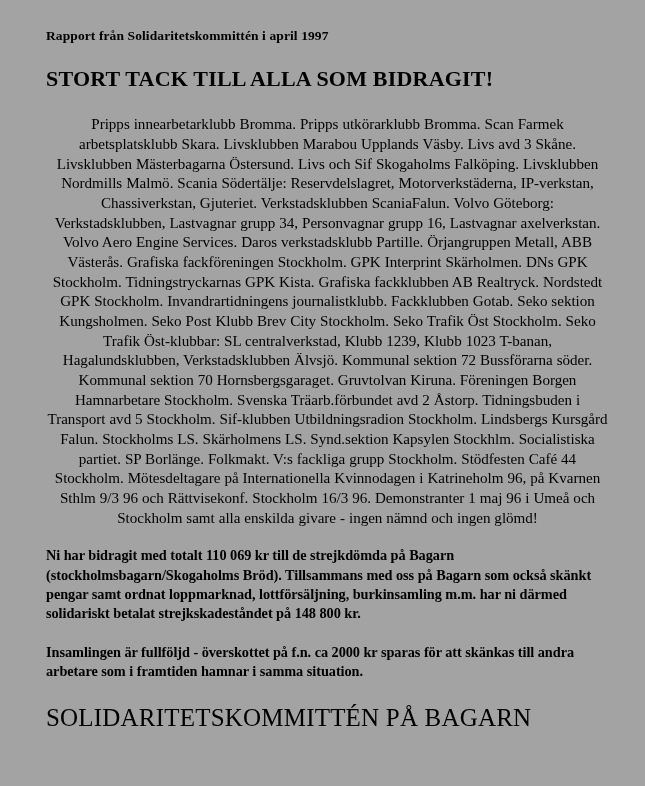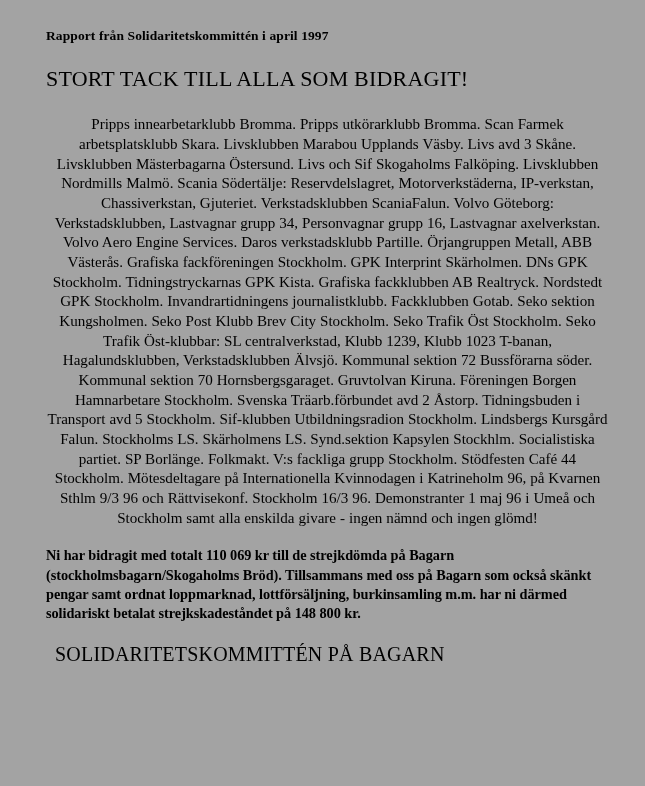--- a/index.html
+++ b/index.html
@@ -26,21 +26,21 @@
   }
   .report-header {
     font-size: 13.5px;
     font-weight: bold;
     letter-spacing: 0.1px;
     line-height: 1.2;
     margin: 0 0 22px 0;
   }
   .main-heading {
     font-size: 22px;
-    font-weight: normal;
+    font-weight: bold;
     letter-spacing: 0.2px;
     line-height: 1.15;
     margin: 0 0 24px 0;
     white-space: nowrap;
   }
   .body-paragraph {
     font-size: 15.1px;
     line-height: 19.65px;
     text-align: center;
     margin: 0 0 18px 0;
@@ -53,37 +53,38 @@
     line-height: 19.4px;
     text-align: left;
     margin: 0 0 19px 0;
     letter-spacing: -0.05px;
     font-family: Liberation Serif, serif;
   }
   .bold-paragraph.second {
     margin-bottom: 22px;
   }
   .signature {
-    font-size: 20px;
+    font-size: 25px;
     font-weight: normal;
     line-height: 1.15;
     letter-spacing: 0.2px;
-    margin: 9px;
+    margin: 0;
     white-space: nowrap;
   }
 </style>
 </head>
 <body>
 
 <div class="page">
 
   <p class="report-header">Rapport från Solidaritetskommittén i april 1997</p>
 
   <h1 class="main-heading">STORT TACK TILL ALLA SOM BIDRAGIT!</h1>
 
   <p class="body-paragraph">Pripps innearbetarklubb Bromma. Pripps utkörarklubb Bromma. Scan Farmek arbetsplatsklubb Skara. Livsklubben Marabou Upplands Väsby. Livs avd 3 Skåne. Livsklubben Mästerbagarna Östersund. Livs och Sif Skogaholms Falköping. Livsklubben Nordmills Malmö. Scania Södertälje: Reservdelslagret, Motorverkstäderna, IP-verkstan, Chassiverkstan, Gjuteriet. Verkstadsklubben ScaniaFalun. Volvo Göteborg: Verkstadsklubben, Lastvagnar grupp 34, Personvagnar grupp 16, Lastvagnar axelverkstan. Volvo Aero Engine Services. Daros verkstadsklubb Partille. Örjangruppen Metall, ABB Västerås. Grafiska fackföreningen Stockholm. GPK Interprint Skärholmen. DNs GPK Stockholm. Tidningstryckarnas GPK Kista. Grafiska fackklubben AB Realtryck. Nordstedt GPK Stockholm. Invandrartidningens journalistklubb. Fackklubben Gotab. Seko sektion Kungsholmen. Seko Post Klubb Brev City Stockholm. Seko Trafik Öst Stockholm. Seko Trafik Öst-klubbar: SL centralverkstad, Klubb 1239, Klubb 1023 T-banan, Hagalundsklubben, Verkstadsklubben Älvsjö. Kommunal sektion 72 Bussförarna söder. Kommunal sektion 70 Hornsbergsgaraget. Gruvtolvan Kiruna. Föreningen Borgen Hamnarbetare Stockholm. Svenska Träarb.förbundet avd 2 Åstorp. Tidningsbuden i Transport avd 5 Stockholm. Sif-klubben Utbildningsradion Stockholm. Lindsbergs Kursgård Falun. Stockholms LS. Skärholmens LS. Synd.sektion Kapsylen Stockhlm. Socialistiska partiet. SP Borlänge. Folkmakt. V:s fackliga grupp Stockholm. Stödfesten Café 44 Stockholm. Mötesdeltagare på Internationella Kvinnodagen i Katrineholm 96, på Kvarnen Sthlm 9/3 96 och Rättvisekonf. Stockholm 16/3 96. Demonstranter 1 maj 96 i Umeå och Stockholm samt alla enskilda givare - ingen nämnd och ingen glömd!</p>
 
   <p class="bold-paragraph">Ni har bidragit med totalt 110 069 kr till de strejkdömda på Bagarn (stockholmsbagarn/Skogaholms Bröd). Tillsammans med oss på Bagarn som också skänkt pengar samt ordnat loppmarknad, lottförsäljning, burkinsamling m.m. har ni därmed solidariskt betalat strejkskadeståndet på 148 800 kr.</p>
 
+  <p class="bold-paragraph second">Insamlingen är fullföljd - överskottet på f.n. ca 2000 kr sparas för att skänkas till andra arbetare som i framtiden hamnar i samma situation.</p>
 
   <p class="signature">SOLIDARITETSKOMMITTÉN PÅ BAGARN</p>
 
 </div>
 
 </body></html>

